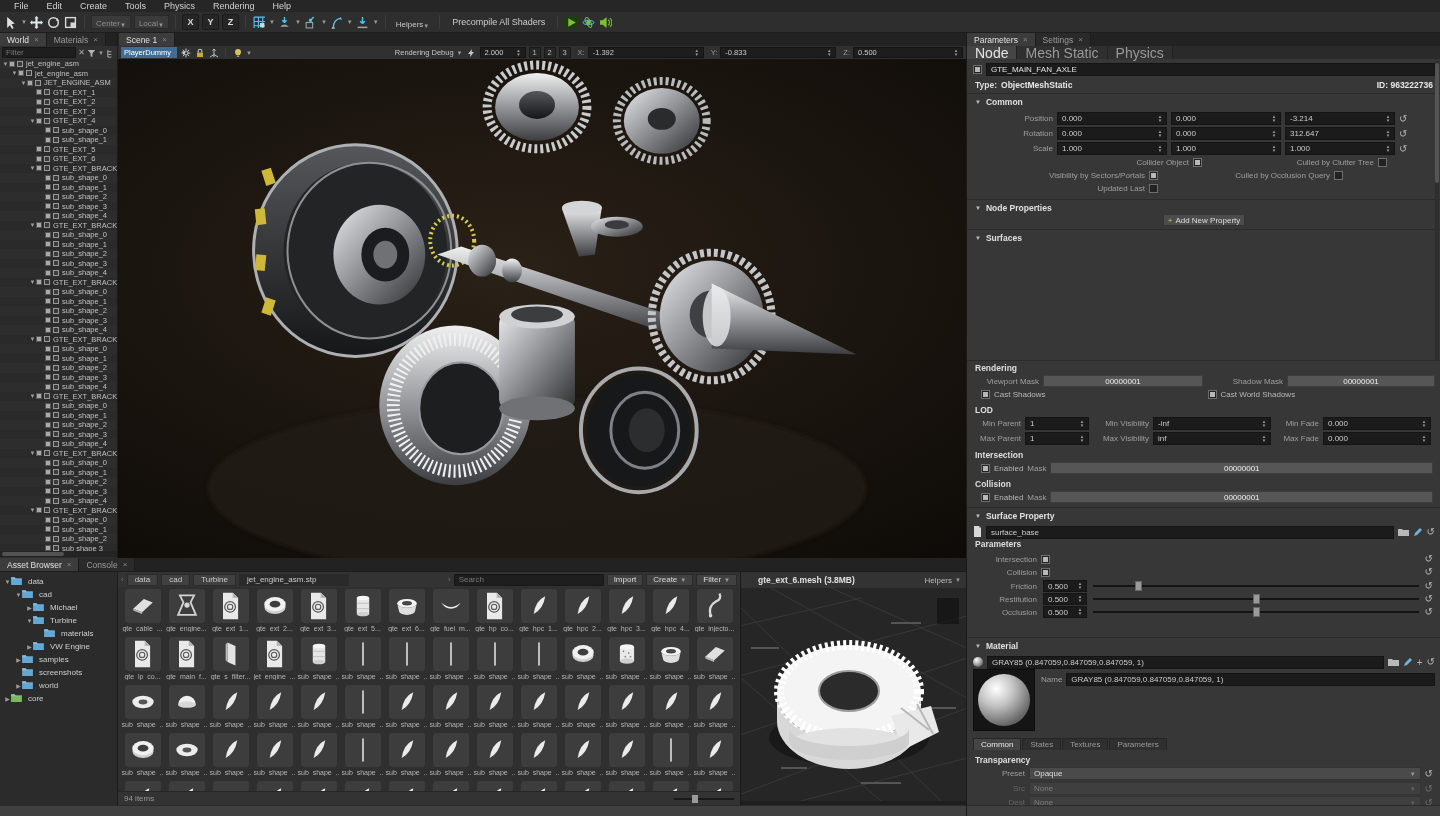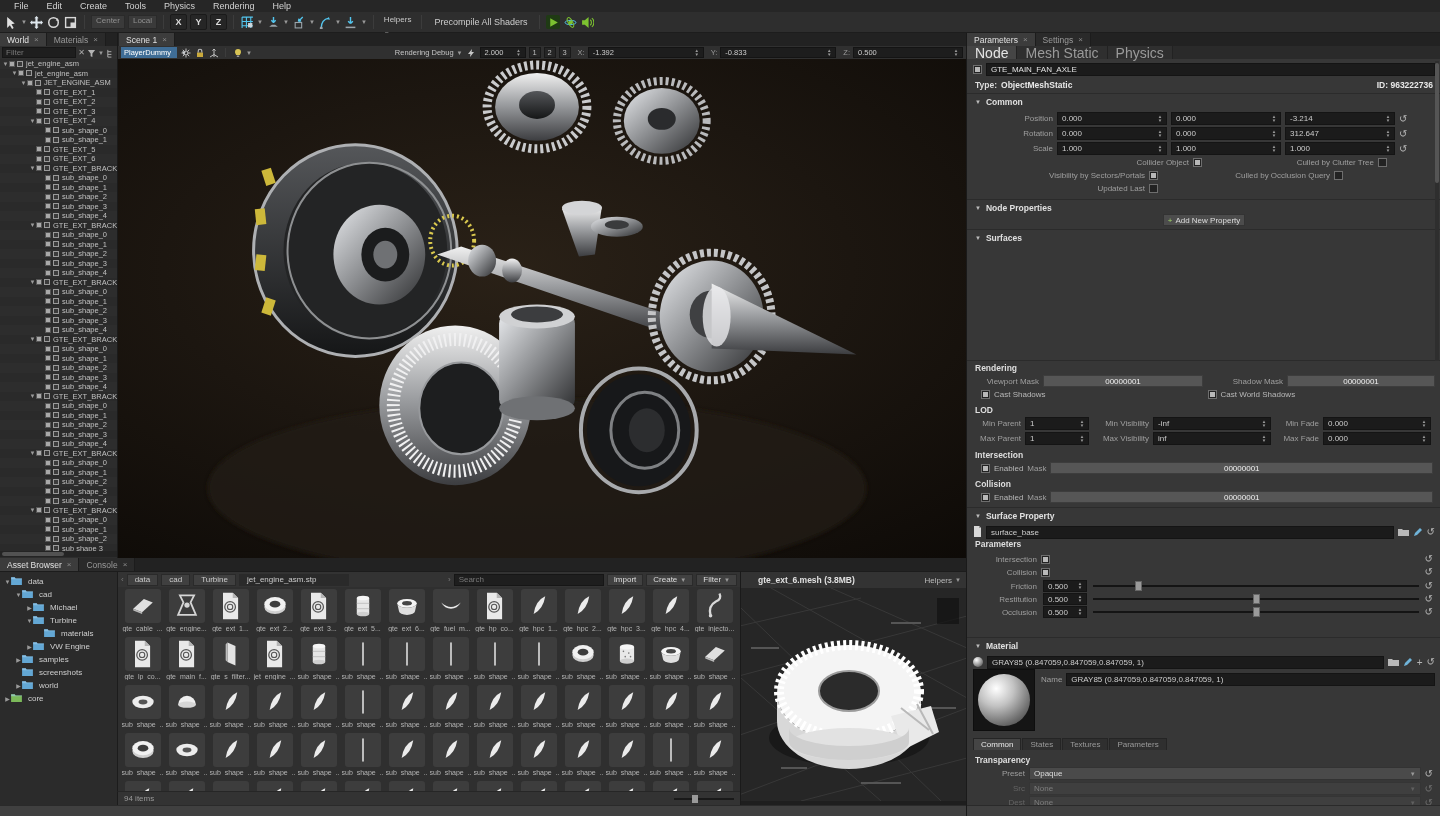--- a/index.html
+++ b/index.html
@@ -6,21 +6,21 @@
   html,body { width:1440px; height:816px; overflow:hidden; }
   body { font-family:"Liberation Sans", sans-serif; background:#2d2d2d; color:#c8c8c8; position:relative; }
   .abs { position:absolute; }
 
   
   #menubar { left:0; top:0; width:1440px; height:12px; background:#262626; display:flex; align-items:center; padding-left:6px; gap:2px; z-index:5; }
   .menu-item { font-size:9px; color:#d2d2d2; padding:0 8px; cursor:default; }
   #toolbar { left:0; top:12px; width:1440px; height:21px; background:#2e2e2e; border-bottom:1px solid #1d1d1d; display:flex; align-items:center; padding:0 4px; gap:3px; }
   .tbtn { height:16px; min-width:16px; display:flex; align-items:center; justify-content:center; background:transparent; border-radius:2px; color:#c8c8c8; font-size:9px; padding:0 3px; }
   .tbtn.box { background:#262626; border:1px solid #1a1a1a; width:17px; font-weight:bold; color:#ddd; }
-  .tsel { height:14px; background:#3a3a3a; border:1px solid #2a2a2a; color:#8f8f8f; font-size:8px; display:flex; align-items:flex-start; padding:0 4px; gap:7px;flex-direction:column; }
+  .tsel { height:14px; background:#3a3a3a; border:1px solid #2a2a2a; color:#8f8f8f; font-size:8px; display:flex; align-items:flex-end; padding:0 4px; gap:0; }
   .dda { font-size:6px; color:#999; }
   .tsep { width:1px; height:14px; background:#3c3c3c; margin:0 3px; }
   .ticon { width:14px; height:14px; display:flex; align-items:center; justify-content:center; }
   .ticon svg { width:13px; height:13px; }
   .ttext { font-size:9px; color:#cdcdcd; padding:0 6px; }
 
   
   .tabrow { background:#222; display:flex; align-items:flex-end; height:13px; }
   .tab { height:13px; display:flex; align-items:center; gap:5px; padding:0 7px; font-size:8.5px; color:#9a9a9a; background:#2a2a2a; border-right:1px solid #1c1c1c; }
   .tab.active { background:#3c3c3c; color:#e0e0e0; }

